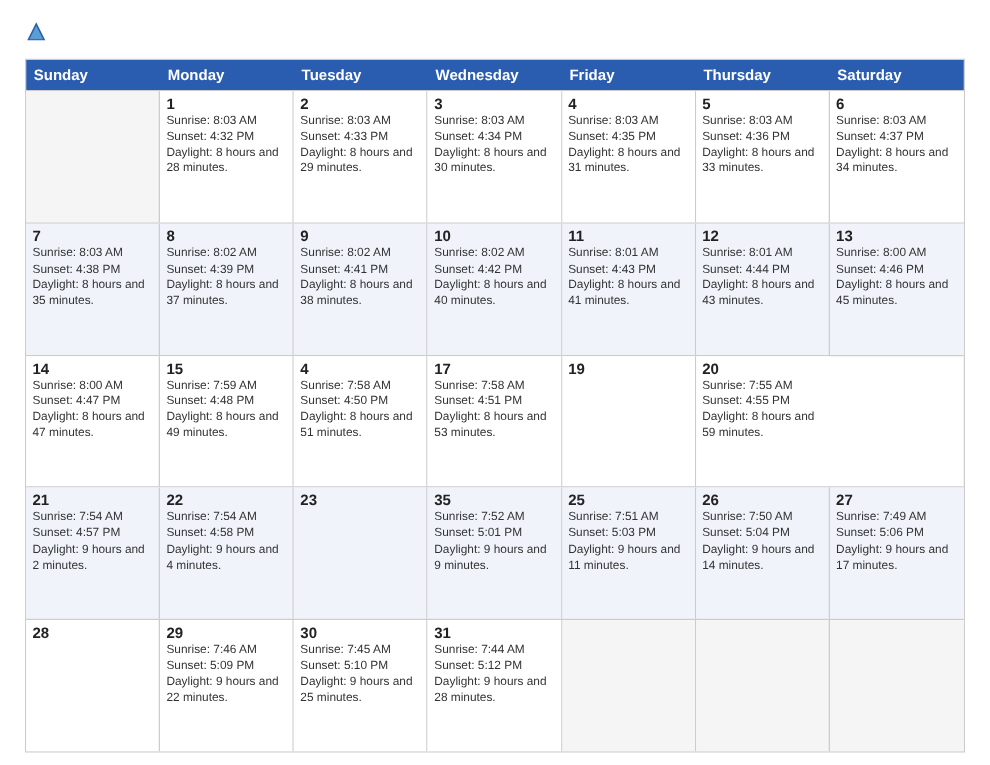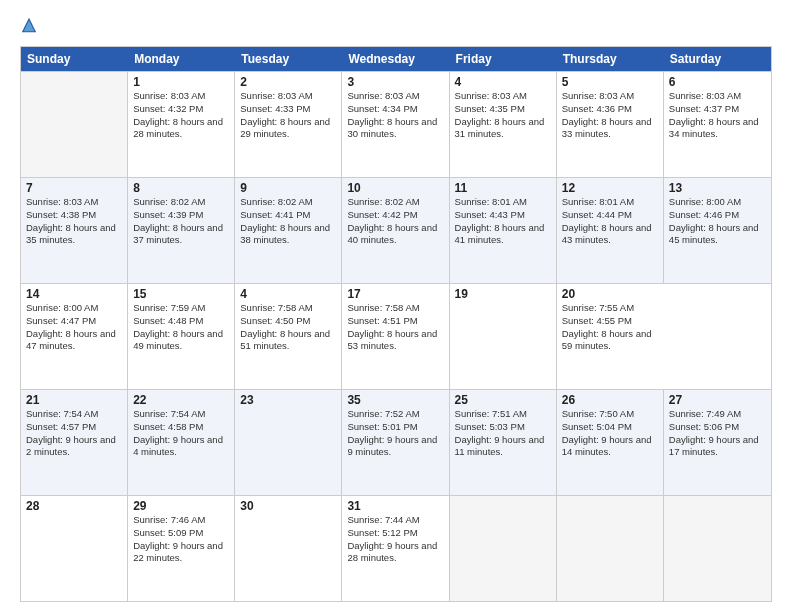--- a/index.html
+++ b/index.html
@@ -270,20 +270,21 @@
         <div class="cal-row">
           <div class="cal-cell">
             <span class="cell-date">28</span>
           </div>
           <div class="cal-cell">
             <span class="cell-date">29</span>
             <div class="cell-info">Sunrise: 7:46 AM<br>Sunset: 5:09 PM<br>Daylight: 9 hours and 22 minutes.</div>
           </div>
           <div class="cal-cell">
             <span class="cell-date">30</span>
+            <div class="cell-info">Sunrise: 7:45 AM<br>Sunset: 5:10 PM<br>Daylight: 9 hours and 25 minutes.</div>
           </div>
           <div class="cal-cell">
             <span class="cell-date">31</span>
             <div class="cell-info">Sunrise: 7:44 AM<br>Sunset: 5:12 PM<br>Daylight: 9 hours and 28 minutes.</div>
           </div>
           <div class="cal-cell empty"></div>
           <div class="cal-cell empty"></div>
           <div class="cal-cell empty"></div>
         </div>
       </div>

